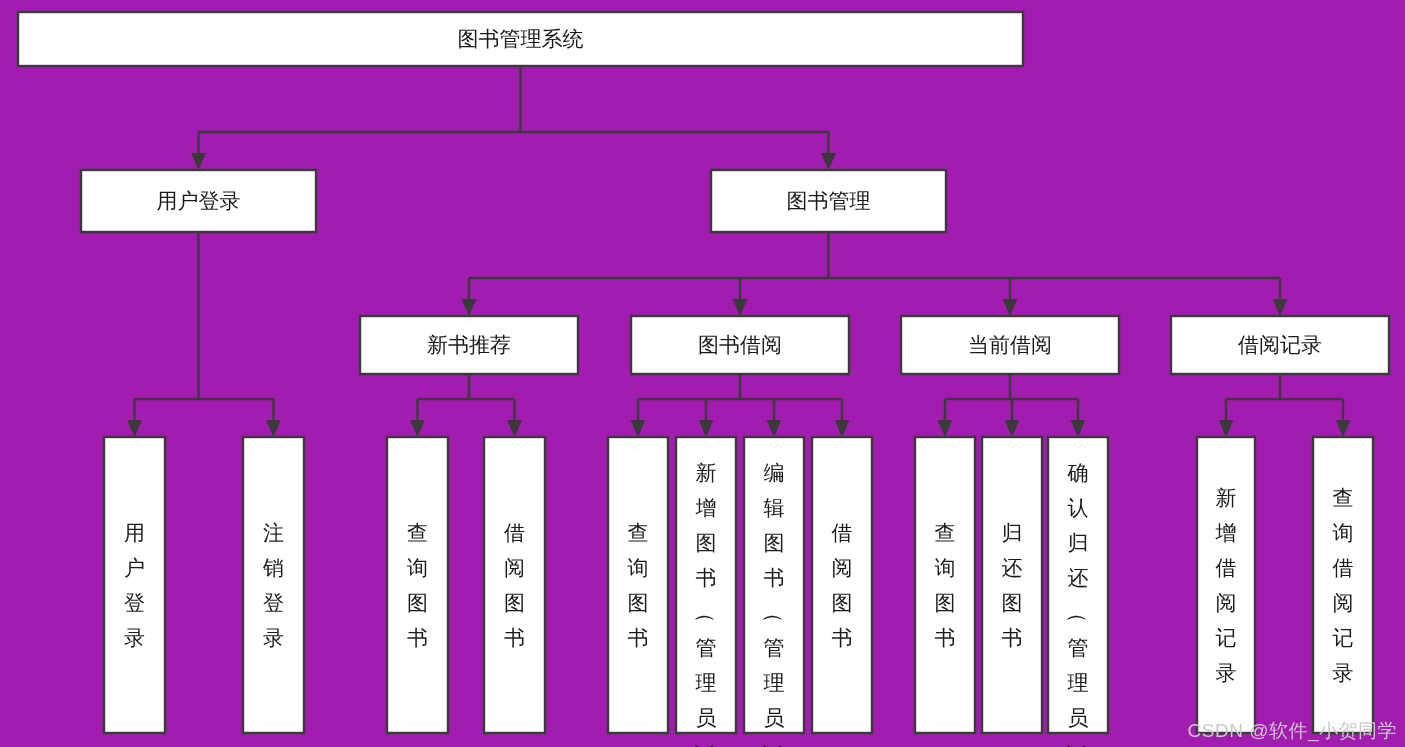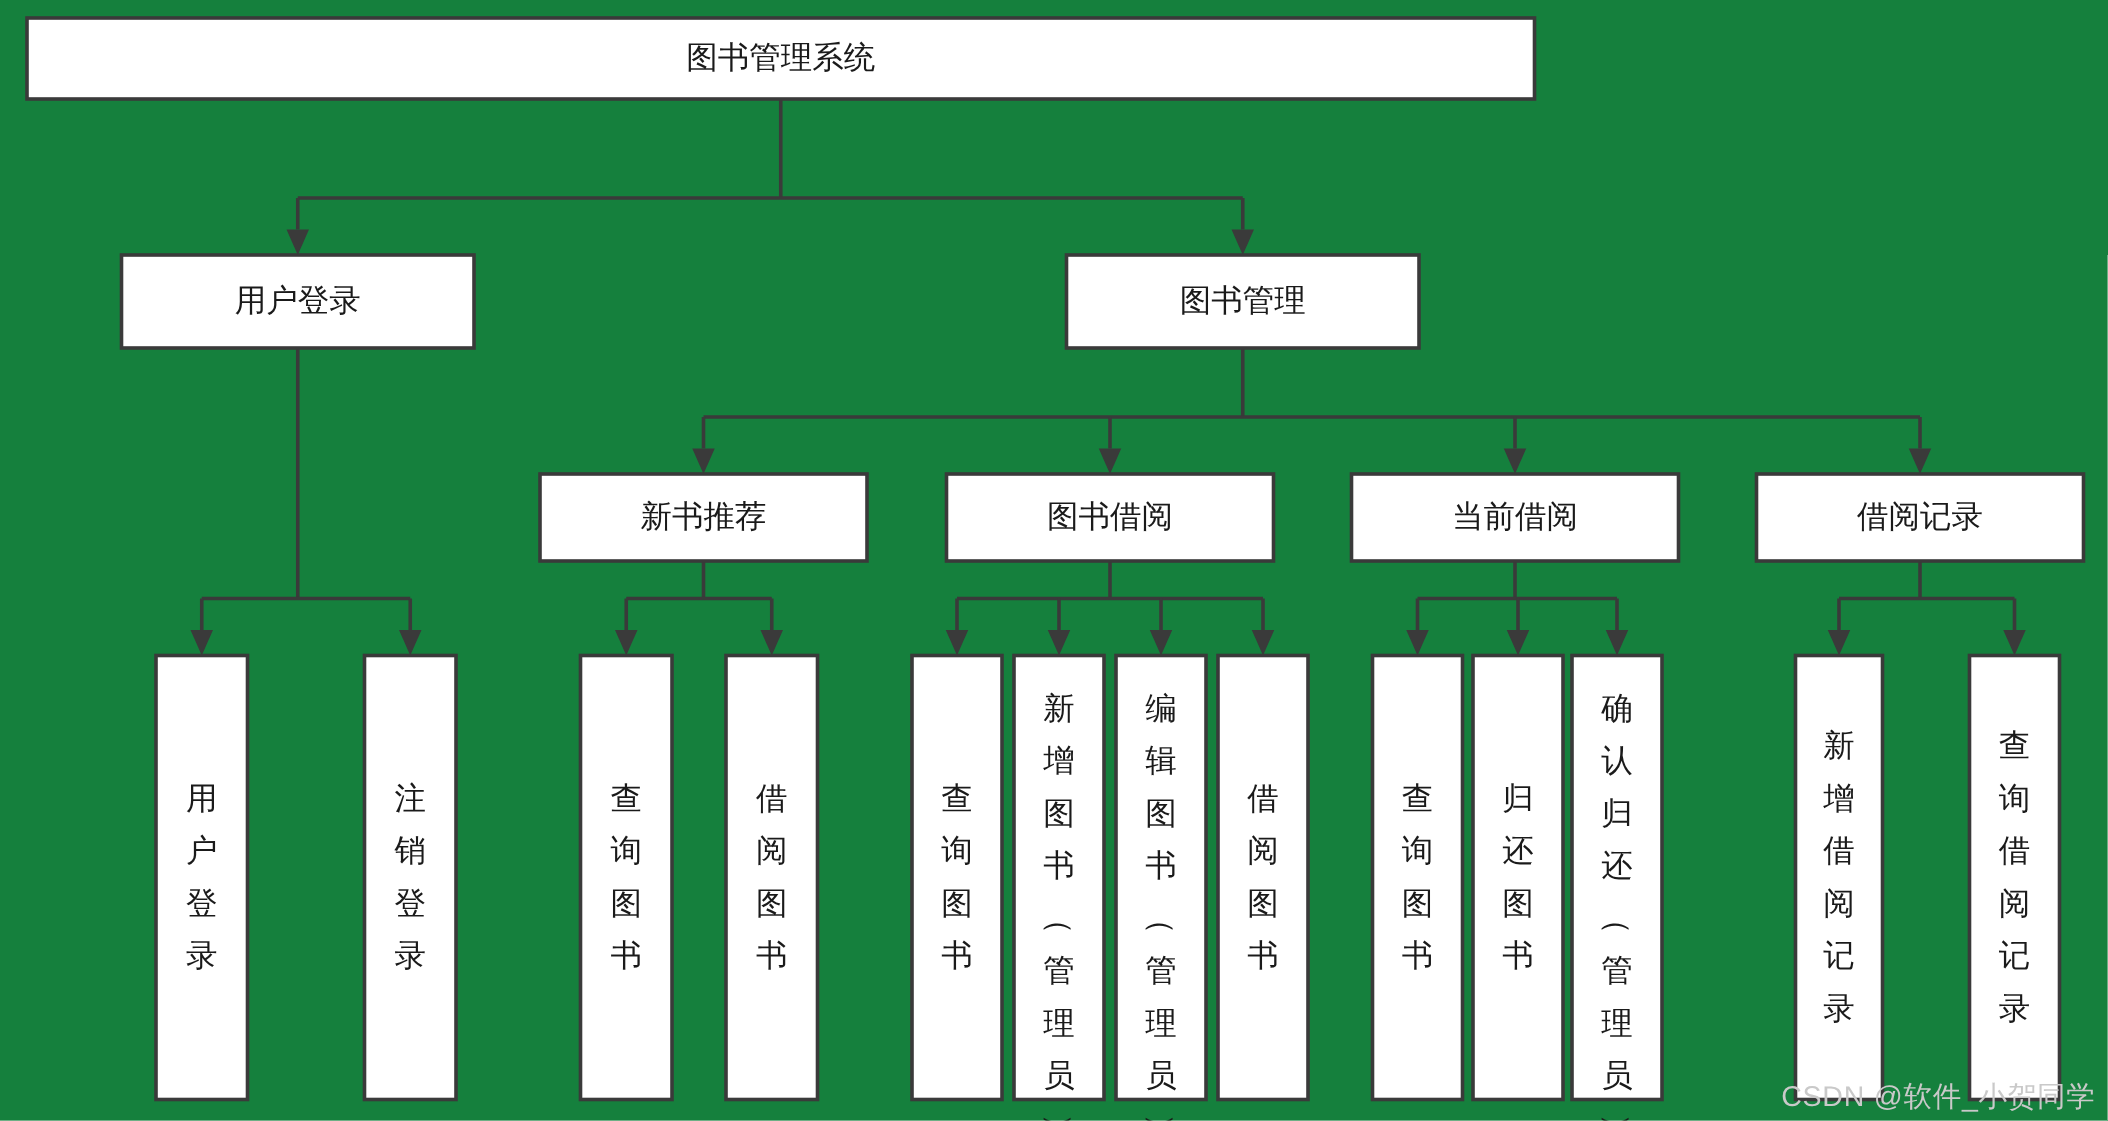--- a/index.html
+++ b/index.html
@@ -11,21 +11,21 @@
   body {
     width: 1405px;
     height: 747px;
     overflow: hidden;
     font-family: "Liberation Sans", "DejaVu Sans", sans-serif;
   }
   #diagram-root {
     position: relative;
     width: 1405px;
     height: 747px;
-    background: #15803d;
+    background: #a21caf;
   }
   svg#diagram-svg {
     position: absolute;
     left: 0;
     top: 0;
     width: 1405px;
     height: 747px;
     display: block;
   }
   .node-box {

